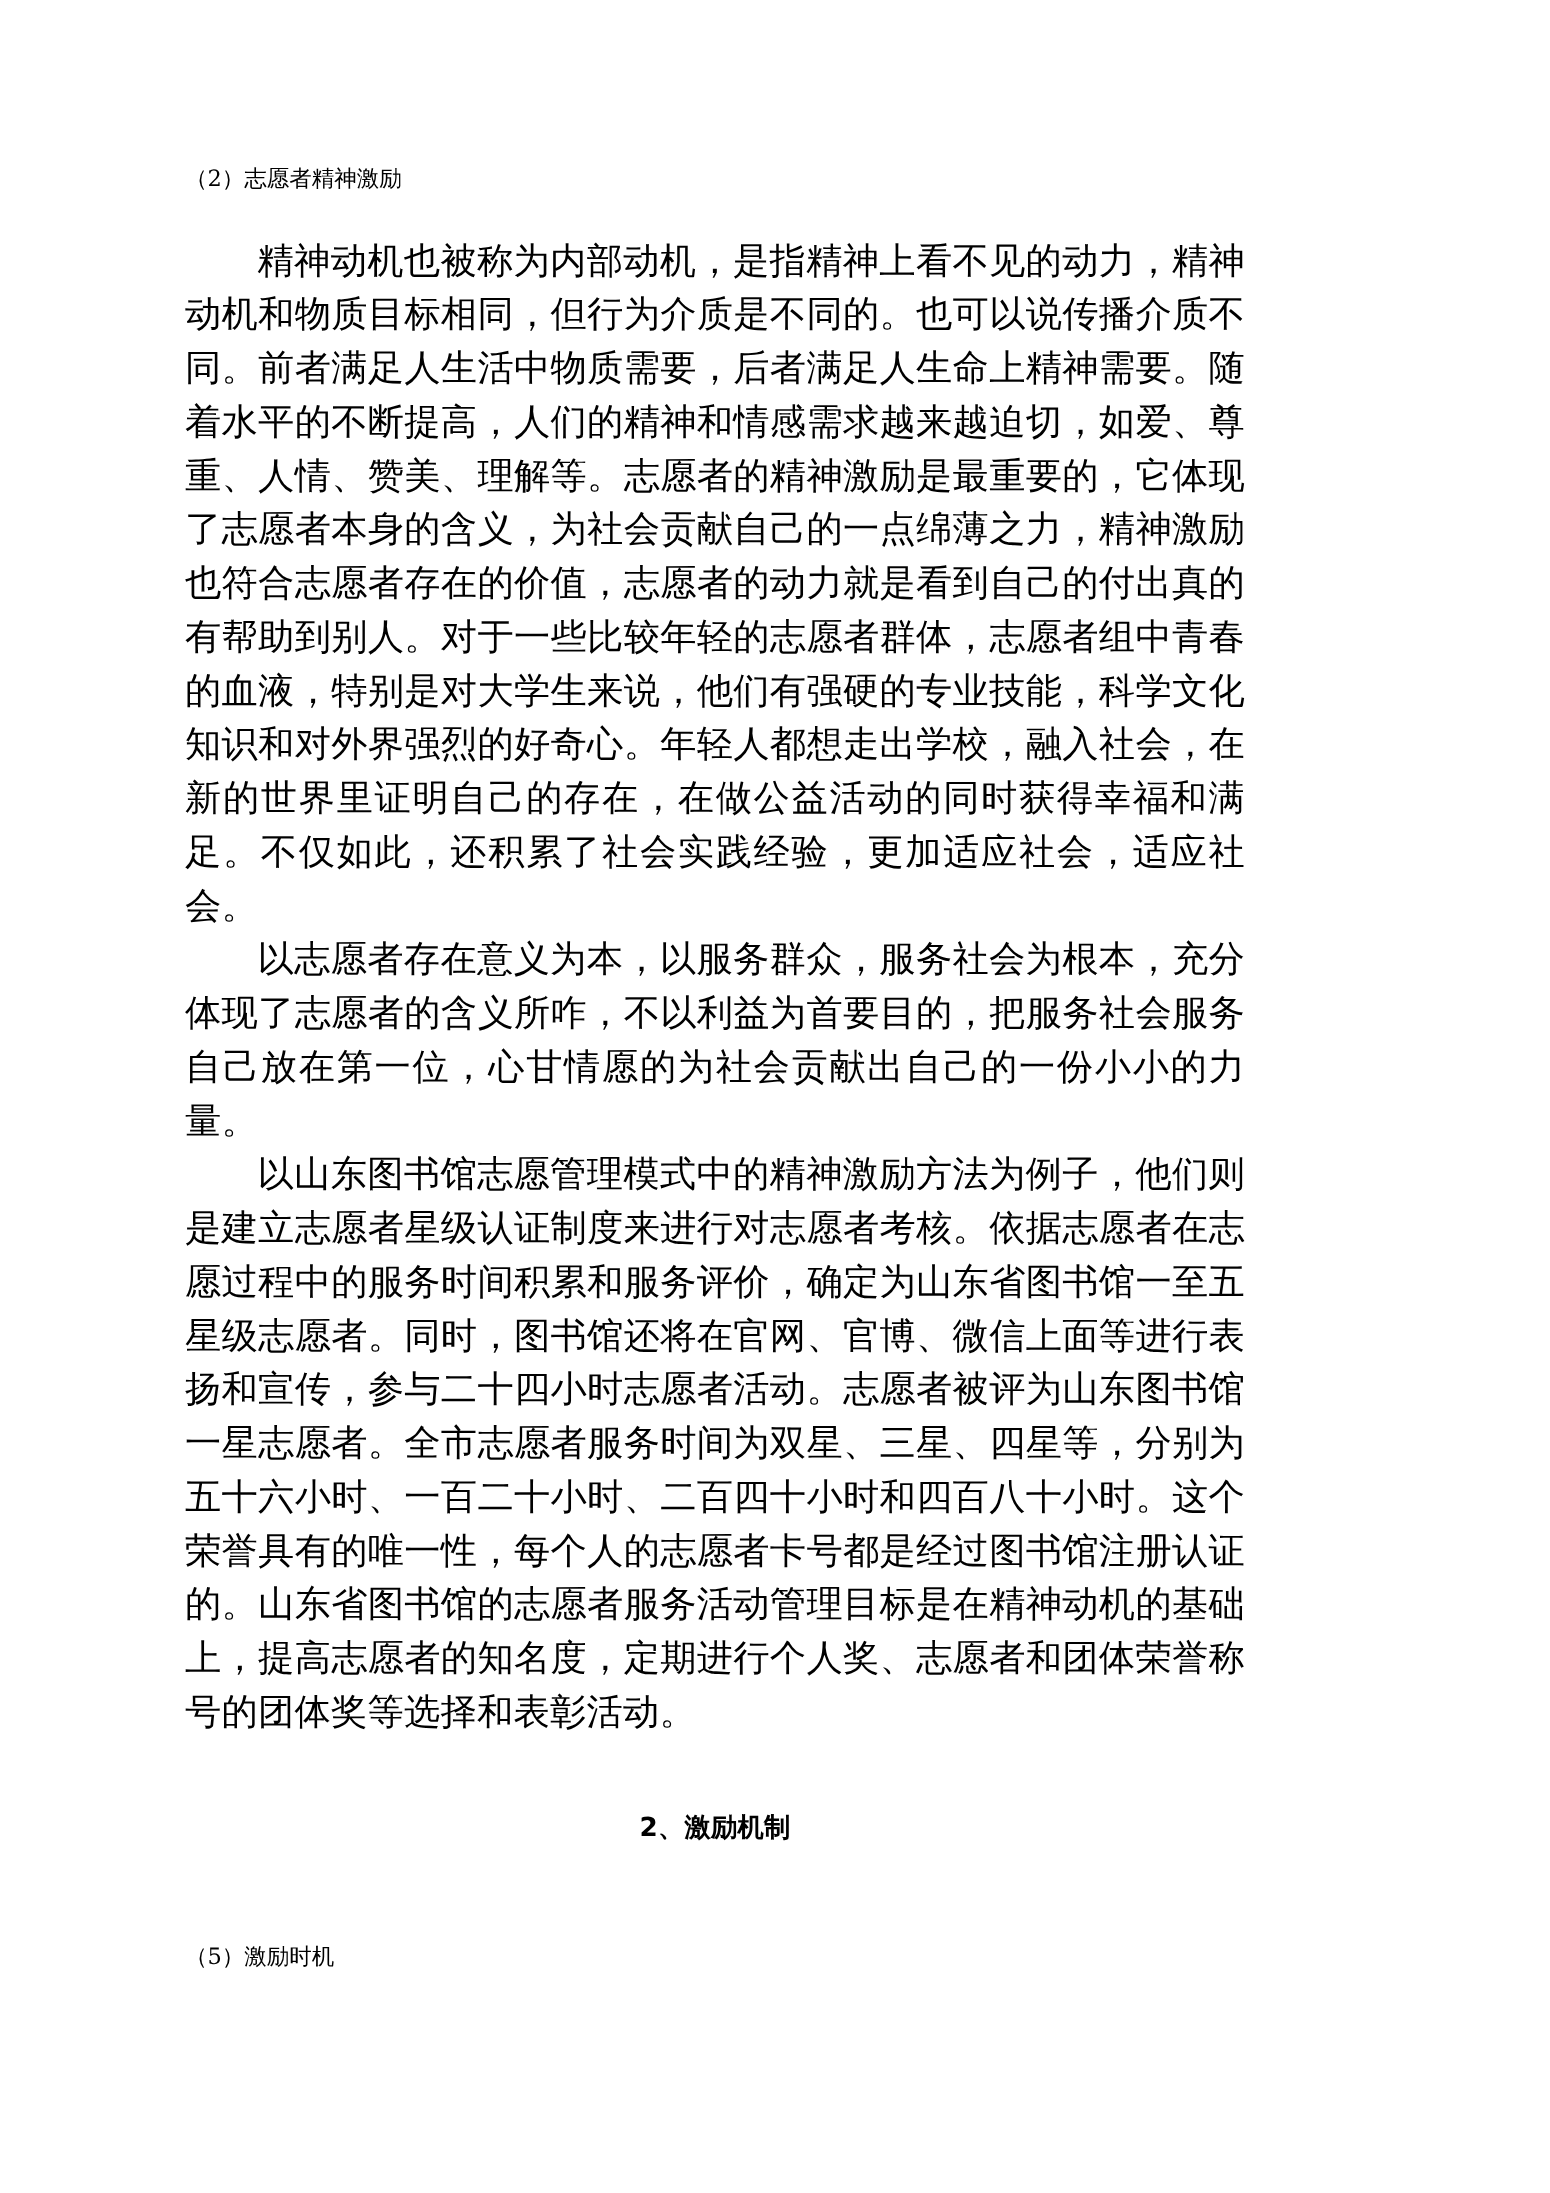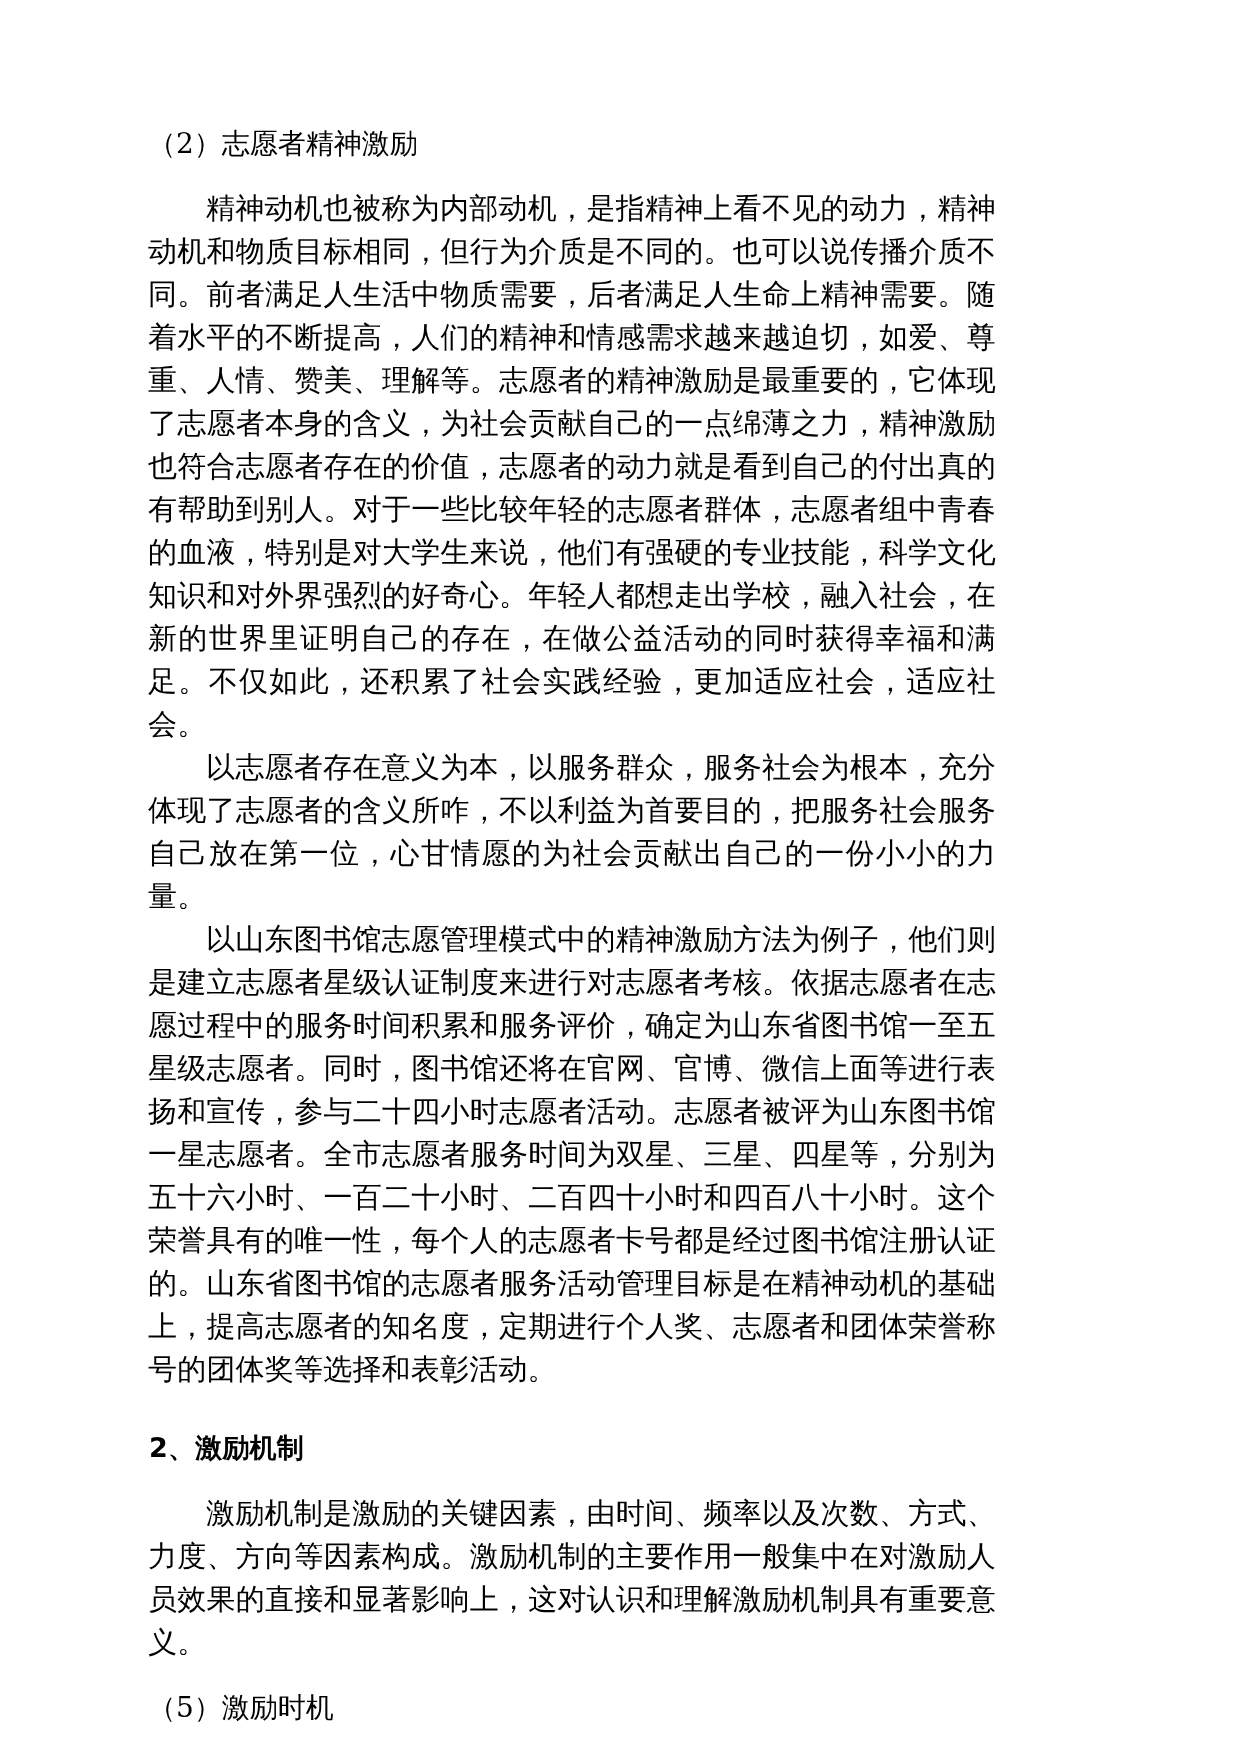--- a/index.html
+++ b/index.html
@@ -33,34 +33,34 @@
     text-align-last: left;
     margin: 0;
     letter-spacing: 0.2px;
     word-break: break-all;
   }
   .para.indent {
     text-indent: 2em;
   }
   .sub-head {
     font-family: "DejaVu Serif", "Liberation Serif", serif;
-    font-size: 28px;
+    font-size: 18px;
     line-height: 43px;
     color: #000000;
     margin: 0;
     text-align: left;
   }
   .bold-head {
     font-family: "DejaVu Sans", "Liberation Sans", sans-serif;
-    font-size: 27px;
+    font-size: 21px;
     font-weight: bold;
     line-height: 43px;
     color: #000000;
-    margin: 1px;
-    text-align: left;
+    margin: 16px;
+    text-align: center;
     letter-spacing: 0.2px;
   }
   .gap-sm { height: 22px; }
   .gap-md { height: 34px; }
 </style>
 </head>
 <body>
 
 <div class="page">
   <div class="content">
@@ -74,21 +74,20 @@
     <p class="para indent">以志愿者存在意义为本，以服务群众，服务社会为根本，充分体现了志愿者的含义所咋，不以利益为首要目的，把服务社会服务自己放在第一位，心甘情愿的为社会贡献出自己的一份小小的力量。</p>
 
     <p class="para indent">以山东图书馆志愿管理模式中的精神激励方法为例子，他们则是建立志愿者星级认证制度来进行对志愿者考核。依据志愿者在志愿过程中的服务时间积累和服务评价，确定为山东省图书馆一至五星级志愿者。同时，图书馆还将在官网、官博、微信上面等进行表扬和宣传，参与二十四小时志愿者活动。志愿者被评为山东图书馆一星志愿者。全市志愿者服务时间为双星、三星、四星等，分别为五十六小时、一百二十小时、二百四十小时和四百八十小时。这个荣誉具有的唯一性，每个人的志愿者卡号都是经过图书馆注册认证的。山东省图书馆的志愿者服务活动管理目标是在精神动机的基础上，提高志愿者的知名度，定期进行个人奖、志愿者和团体荣誉称号的团体奖等选择和表彰活动。</p>
 
     <div class="gap-md"></div>
 
     <div class="bold-head">2、激励机制</div>
 
     <div class="gap-sm"></div>
 
-    <p class="para indent">激励机制是激励的关键因素，由时间、频率以及次数、方式、力度、方向等因素构成。激励机制的主要作用一般集中在对激励人员效果的直接和显著影响上，这对认识和理解激励机制具有重要意义。</p>
 
     <div class="gap-sm"></div>
 
     <div class="sub-head">（5）激励时机</div>
 
     <div class="gap-sm"></div>
 
 
   </div>
 </div>

